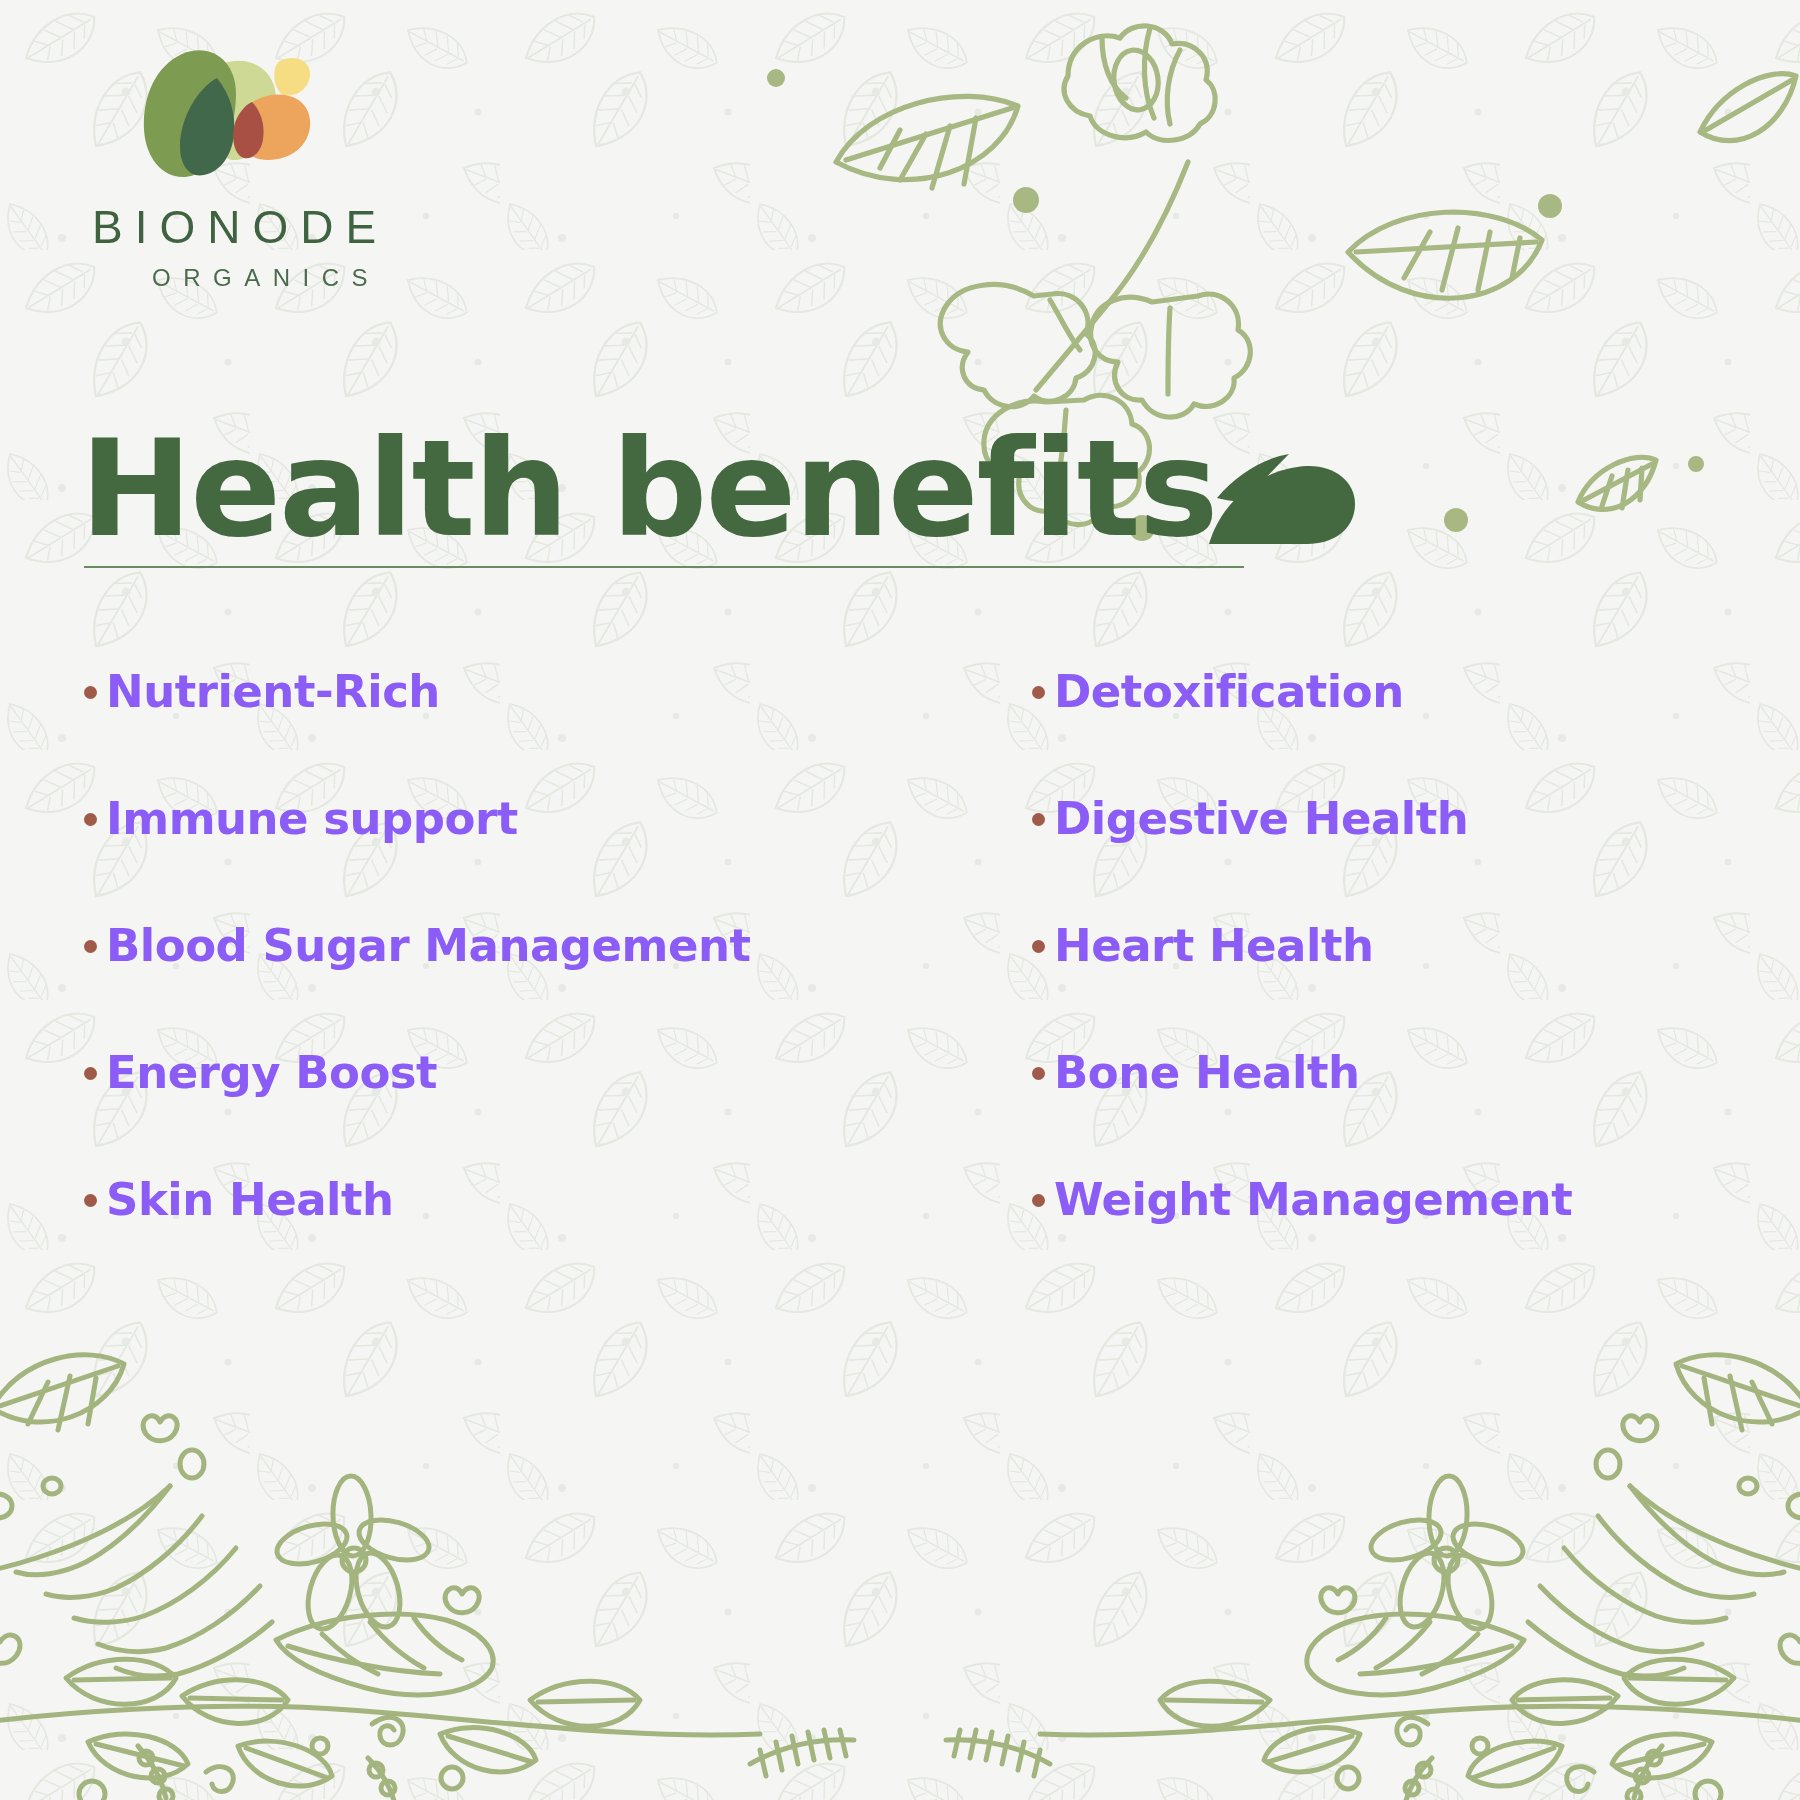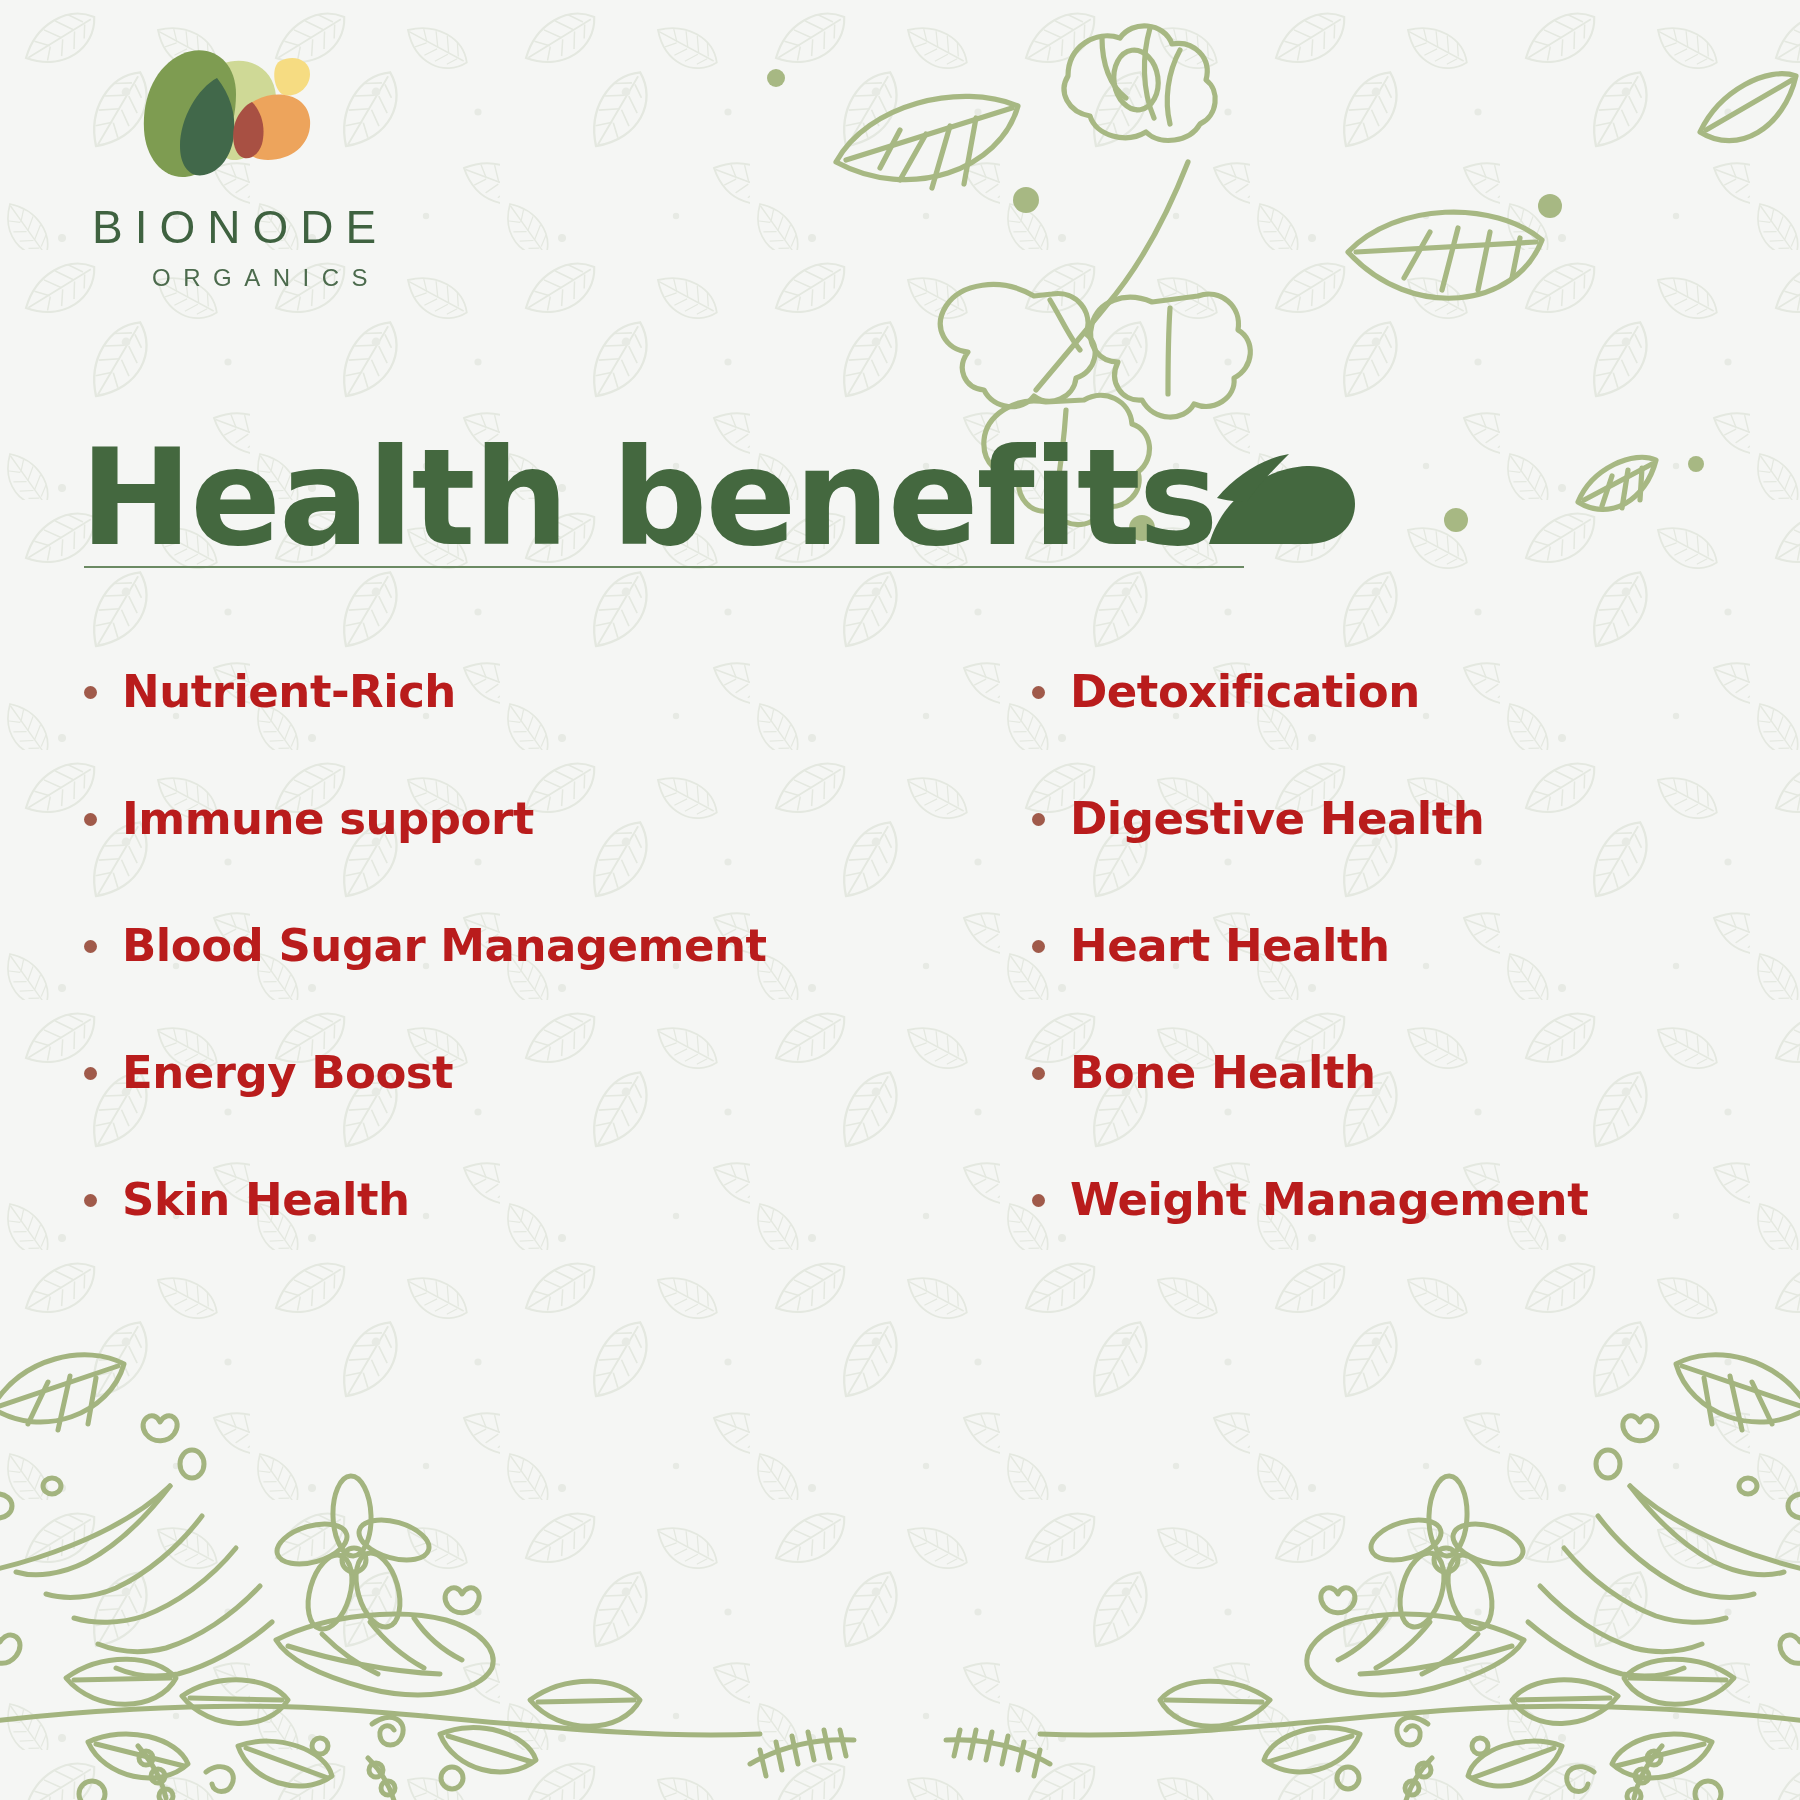--- a/index.html
+++ b/index.html
@@ -28,21 +28,21 @@
     font-size:46px;letter-spacing:12px;color:#3f6240;
     font-weight:400;text-align:left;margin-left:14px;line-height:1;
   }
   #logo-subwordmark{
     font-family:"Liberation Sans", sans-serif;
     font-size:24px;letter-spacing:12.5px;color:#4c6b4d;
     font-weight:400;text-align:center;margin-left:16px;margin-top:16px;line-height:1;
   }
 
   
-  #headline-row{position:absolute;left:80px;top:431px;z-index:6;display:flex;align-items:center;}
+  #headline-row{position:absolute;left:80px;top:422px;z-index:6;display:flex;align-items:flex-end;}
   #headline{
     font-family:"DejaVu Sans", sans-serif;
     font-weight:bold;
     font-size:134px;
     line-height:1;
     color:#44683f;
     letter-spacing:-2px;
     white-space:nowrap;
   }
   #headline-leaf{margin-left:-14px;margin-bottom:6px;}
@@ -55,28 +55,27 @@
   
   #benefits{position:absolute;left:0;top:628px;width:1800px;z-index:6;
             display:flex;}
   .col{display:flex;flex-direction:column;}
   #col-left{width:900px;padding-left:84px;box-sizing:border-box;}
   #col-right{width:900px;padding-left:132px;box-sizing:border-box;}
   .benefit-item{
     font-family:"DejaVu Sans", sans-serif;
     font-weight:bold;
     font-size:45px;
-    color:#b91c1c;
+    color:#8b5cf6;
     line-height:1;
     height:127px;
     display:flex;
     align-items:center;
     white-space:nowrap;
     letter-spacing:-0.5px;
-    gap:16px;
   }
   .bullet{
     display:inline-block;width:13px;height:13px;border-radius:50%;
     background:#a05a4a;margin-right:9px;flex:0 0 auto;position:relative;top:1px;
   }
 </style>
 </head>
 <body>
 
 <div id="stage">

